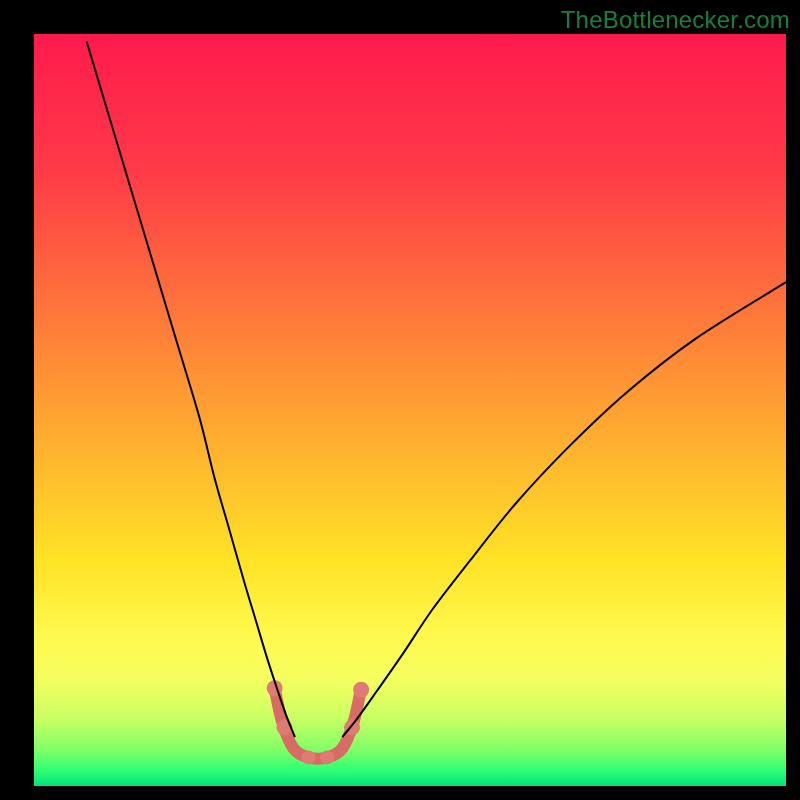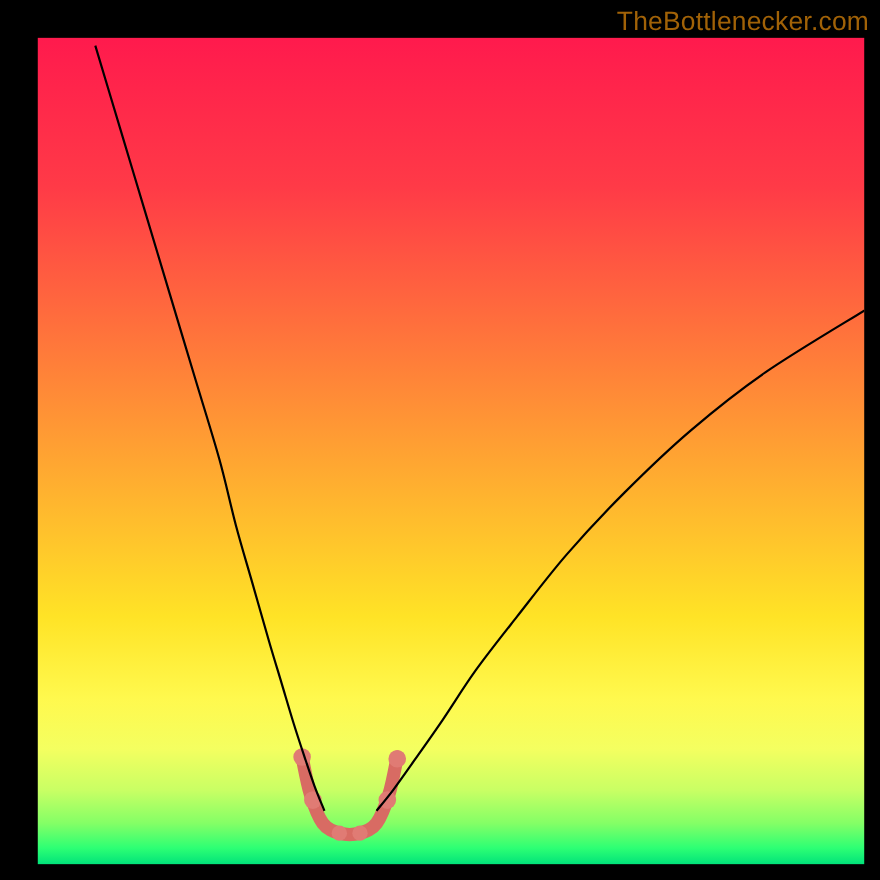--- a/index.html
+++ b/index.html
@@ -24,21 +24,21 @@
     left: 34px;
     top: 34px;
     width: 752px;
     height: 752px;
     overflow: hidden;
   }
   .watermark {
     position: absolute;
     top: 6px;
     right: 10px;
-    color: #a16207;
+    color: #15803d;
     font-size: 24px;
     font-weight: 500;
     letter-spacing: 0.2px;
   }
   svg {
     display: block;
   }
 </style>
 </head>
 <body>

